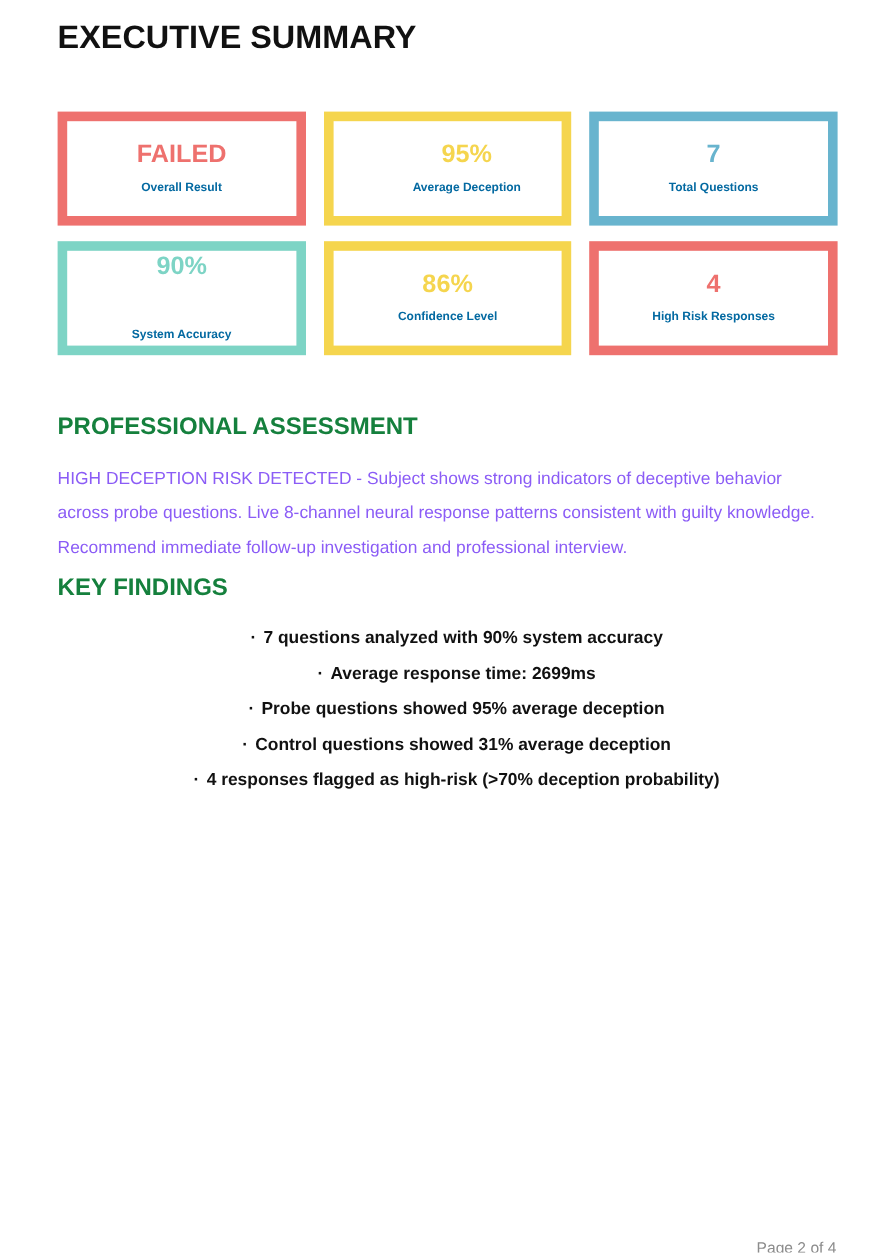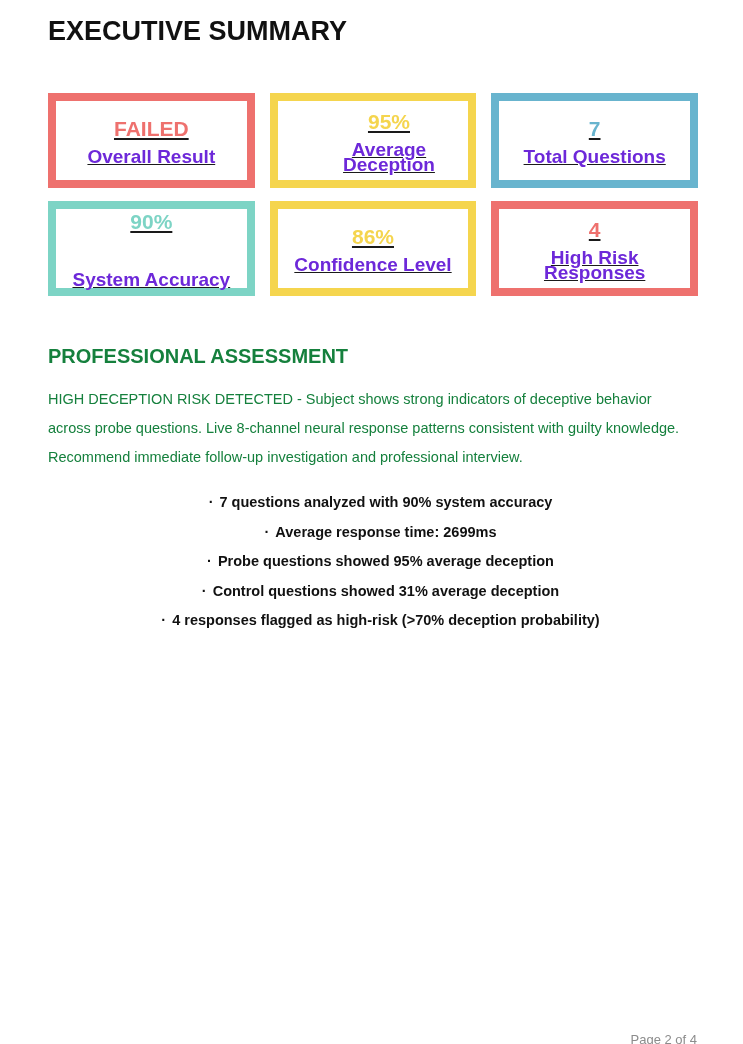--- a/index.html
+++ b/index.html
@@ -23,59 +23,58 @@
     line-height: 32px;
     font-weight: 700;
     color: #111111;
   }
   .cards {
     margin-top: 46px;
     display: grid;
     grid-template-columns: 1fr 1fr 1fr;
     column-gap: 15px;
     row-gap: 13px;
-    text-decoration: underline;
   }
   .card {
     box-sizing: border-box;
     height: 95px;
     border: 8px solid #cccccc;
     background: #ffffff;
     display: flex;
     flex-direction: column;
     align-items: center;
     justify-content: center;
     text-align: center;
   }
   .card .value {
     font-size: 21px;
     line-height: 23px;
     font-weight: 700;
   }
   .card .label {
     margin-top: 9px;
-    font-size: 19px;
+    font-size: 10px;
     line-height: 15px;
     font-weight: 700;
-    color: #6d28d9;
+    color: #0369a1;
   }
   .section-heading {
     margin: 0;
     font-size: 20px;
     line-height: 24px;
     font-weight: 700;
     color: #15803d;
   }
   .heading-assessment { margin-top: 48px; }
   .assessment-body {
     margin: 17px 0 0 0;
     font-size: 14.5px;
     line-height: 29px;
     font-weight: 400;
-    color: #15803d;
+    color: #8b5cf6;
     max-width: 650px;
   }
   .heading-findings { margin-top: 6px; }
   .findings-list {
     list-style: none;
     margin: 16px 0 0 0;
     padding: 0 0 0 15px;
   }
   .findings-list li {
     font-size: 14.5px;
@@ -131,20 +130,21 @@
       </div>
       <div class="card" style="border-color: rgb(238, 113, 110);">
         <div class="value" style="color: rgb(238, 113, 110);">4</div>
         <div class="label">High Risk Responses</div>
       </div>
     </div>
 
     <h2 class="section-heading heading-assessment">PROFESSIONAL ASSESSMENT</h2>
     <p class="assessment-body">HIGH DECEPTION RISK DETECTED - Subject shows strong indicators of deceptive behavior across probe questions. Live 8-channel neural response patterns consistent with guilty knowledge. Recommend immediate follow-up investigation and professional interview.</p>
 
+    <h2 class="section-heading heading-findings">KEY FINDINGS</h2>
     <ul class="findings-list">
       <li><span class="bullet">·</span><span>7 questions analyzed with 90% system accuracy</span></li>
       <li><span class="bullet">·</span><span>Average response time: 2699ms</span></li>
       <li><span class="bullet">·</span><span>Probe questions showed 95% average deception</span></li>
       <li><span class="bullet">·</span><span>Control questions showed 31% average deception</span></li>
       <li><span class="bullet">·</span><span>4 responses flagged as high-risk (&gt;70% deception probability)</span></li>
     </ul>
 
   </div>
 

